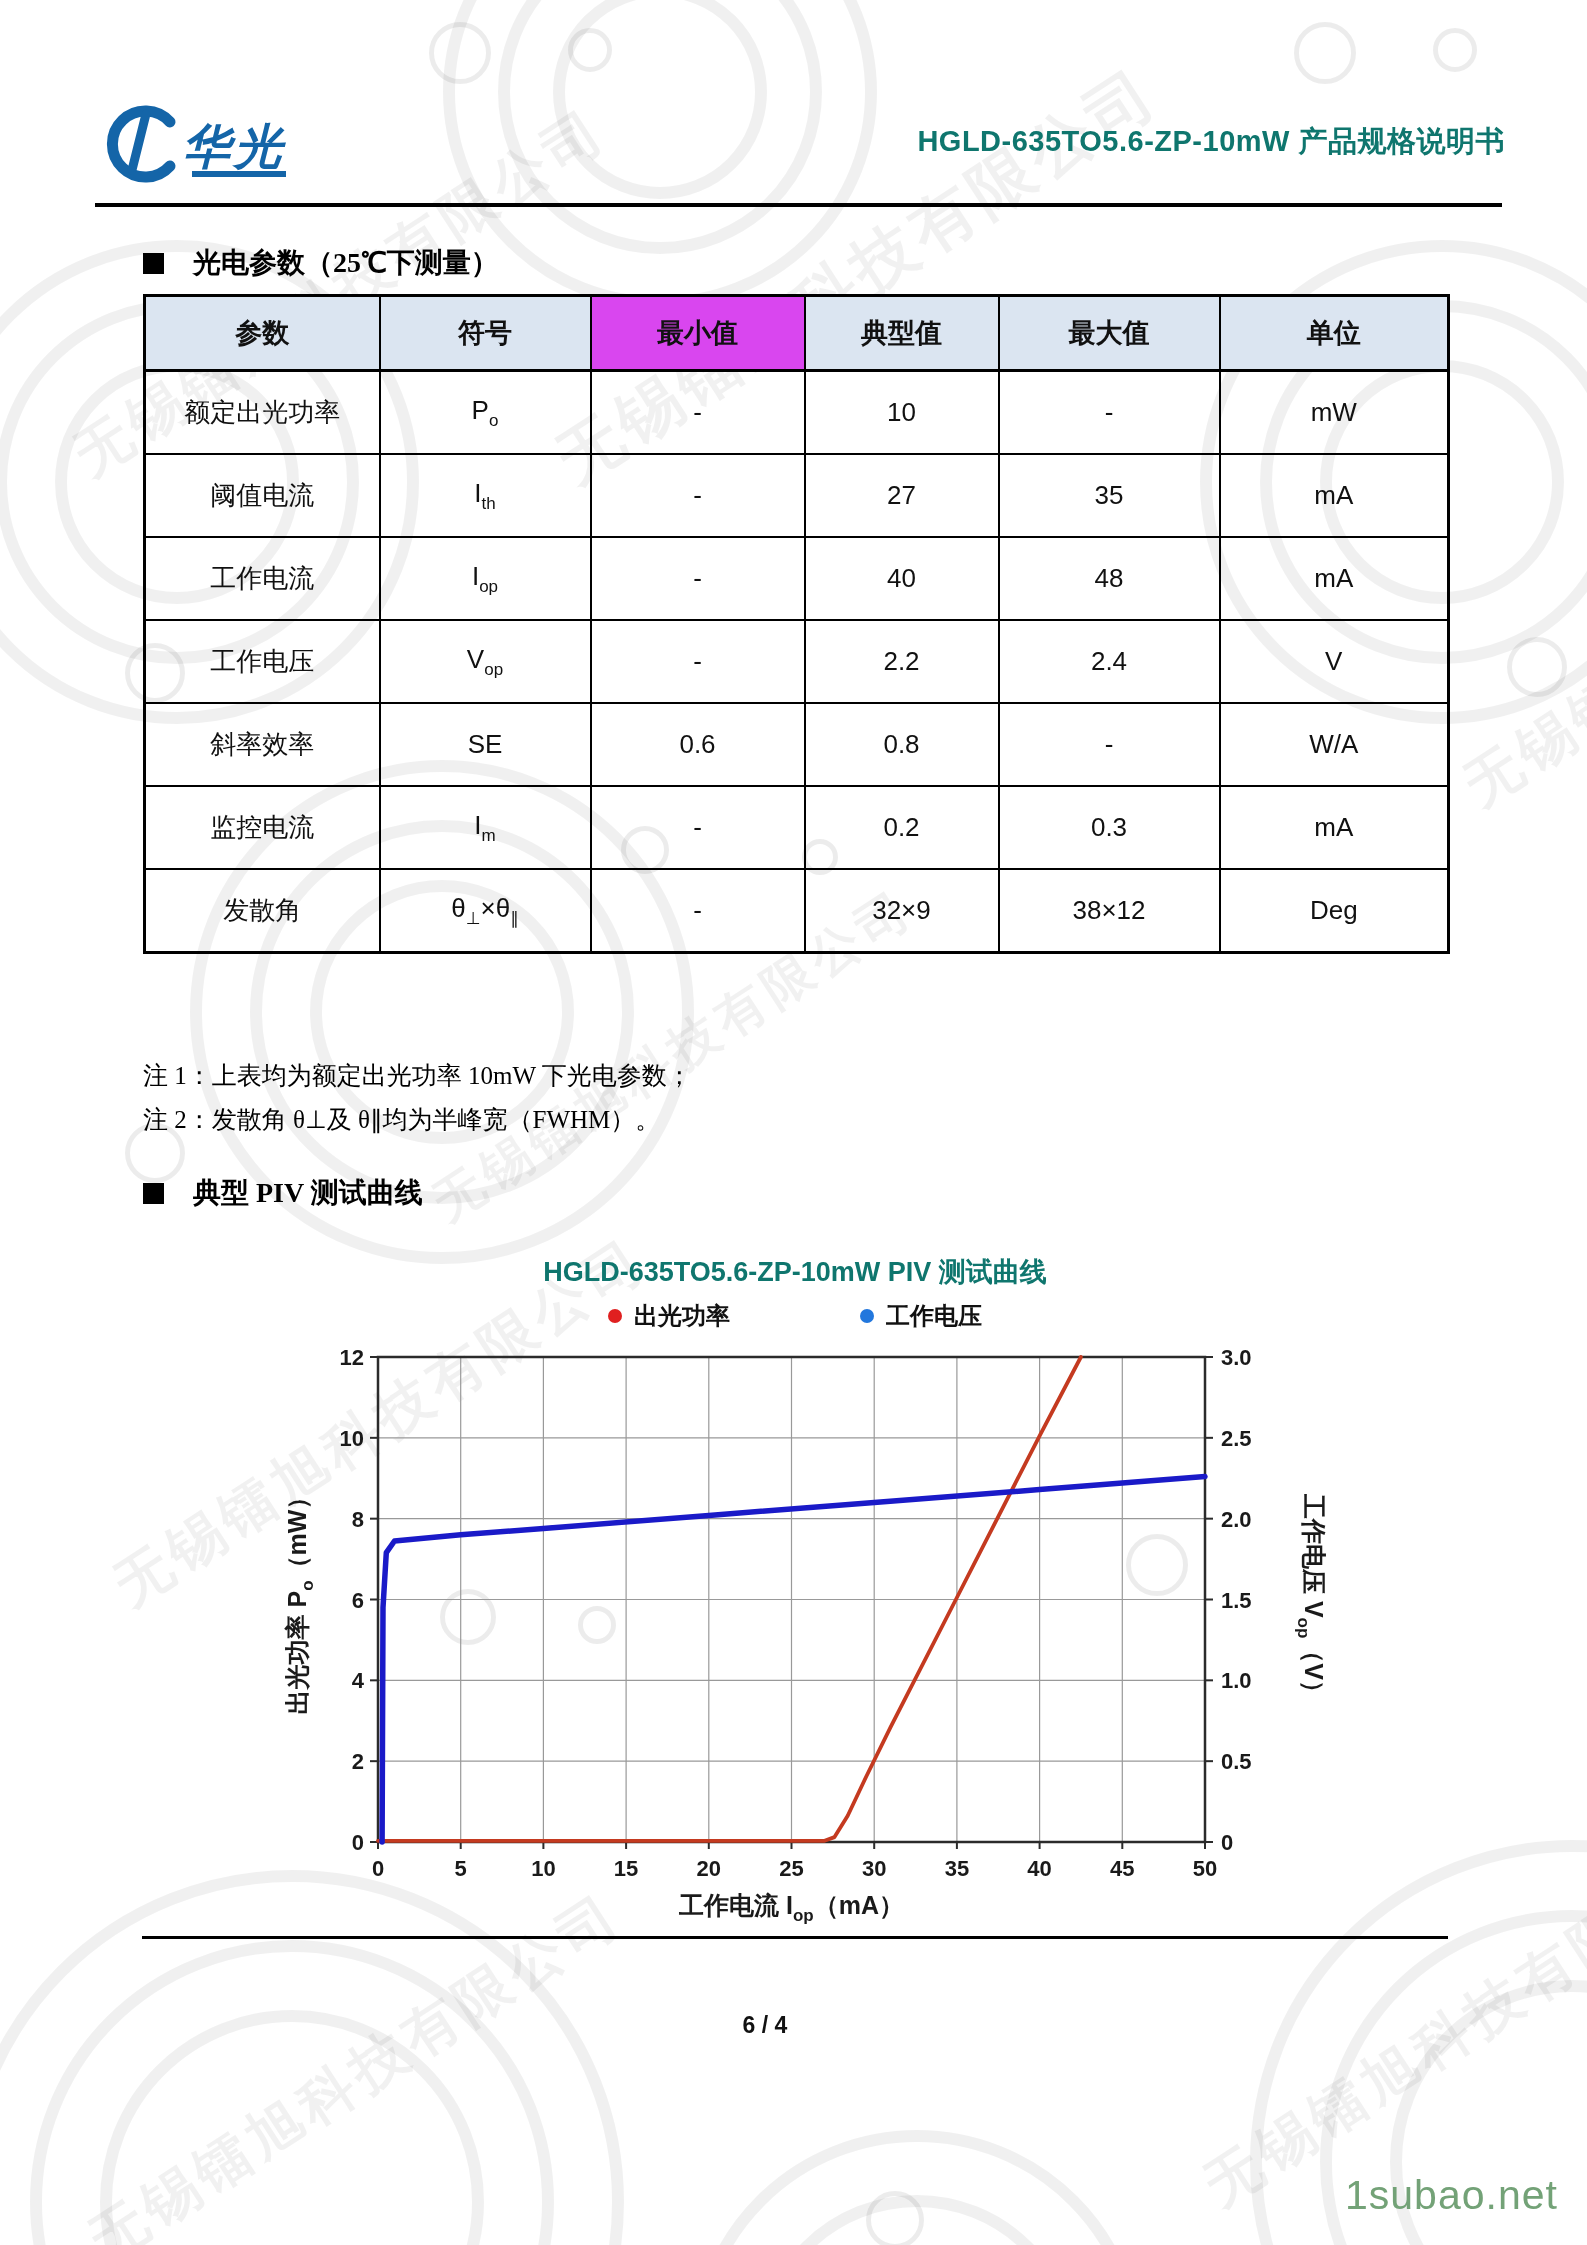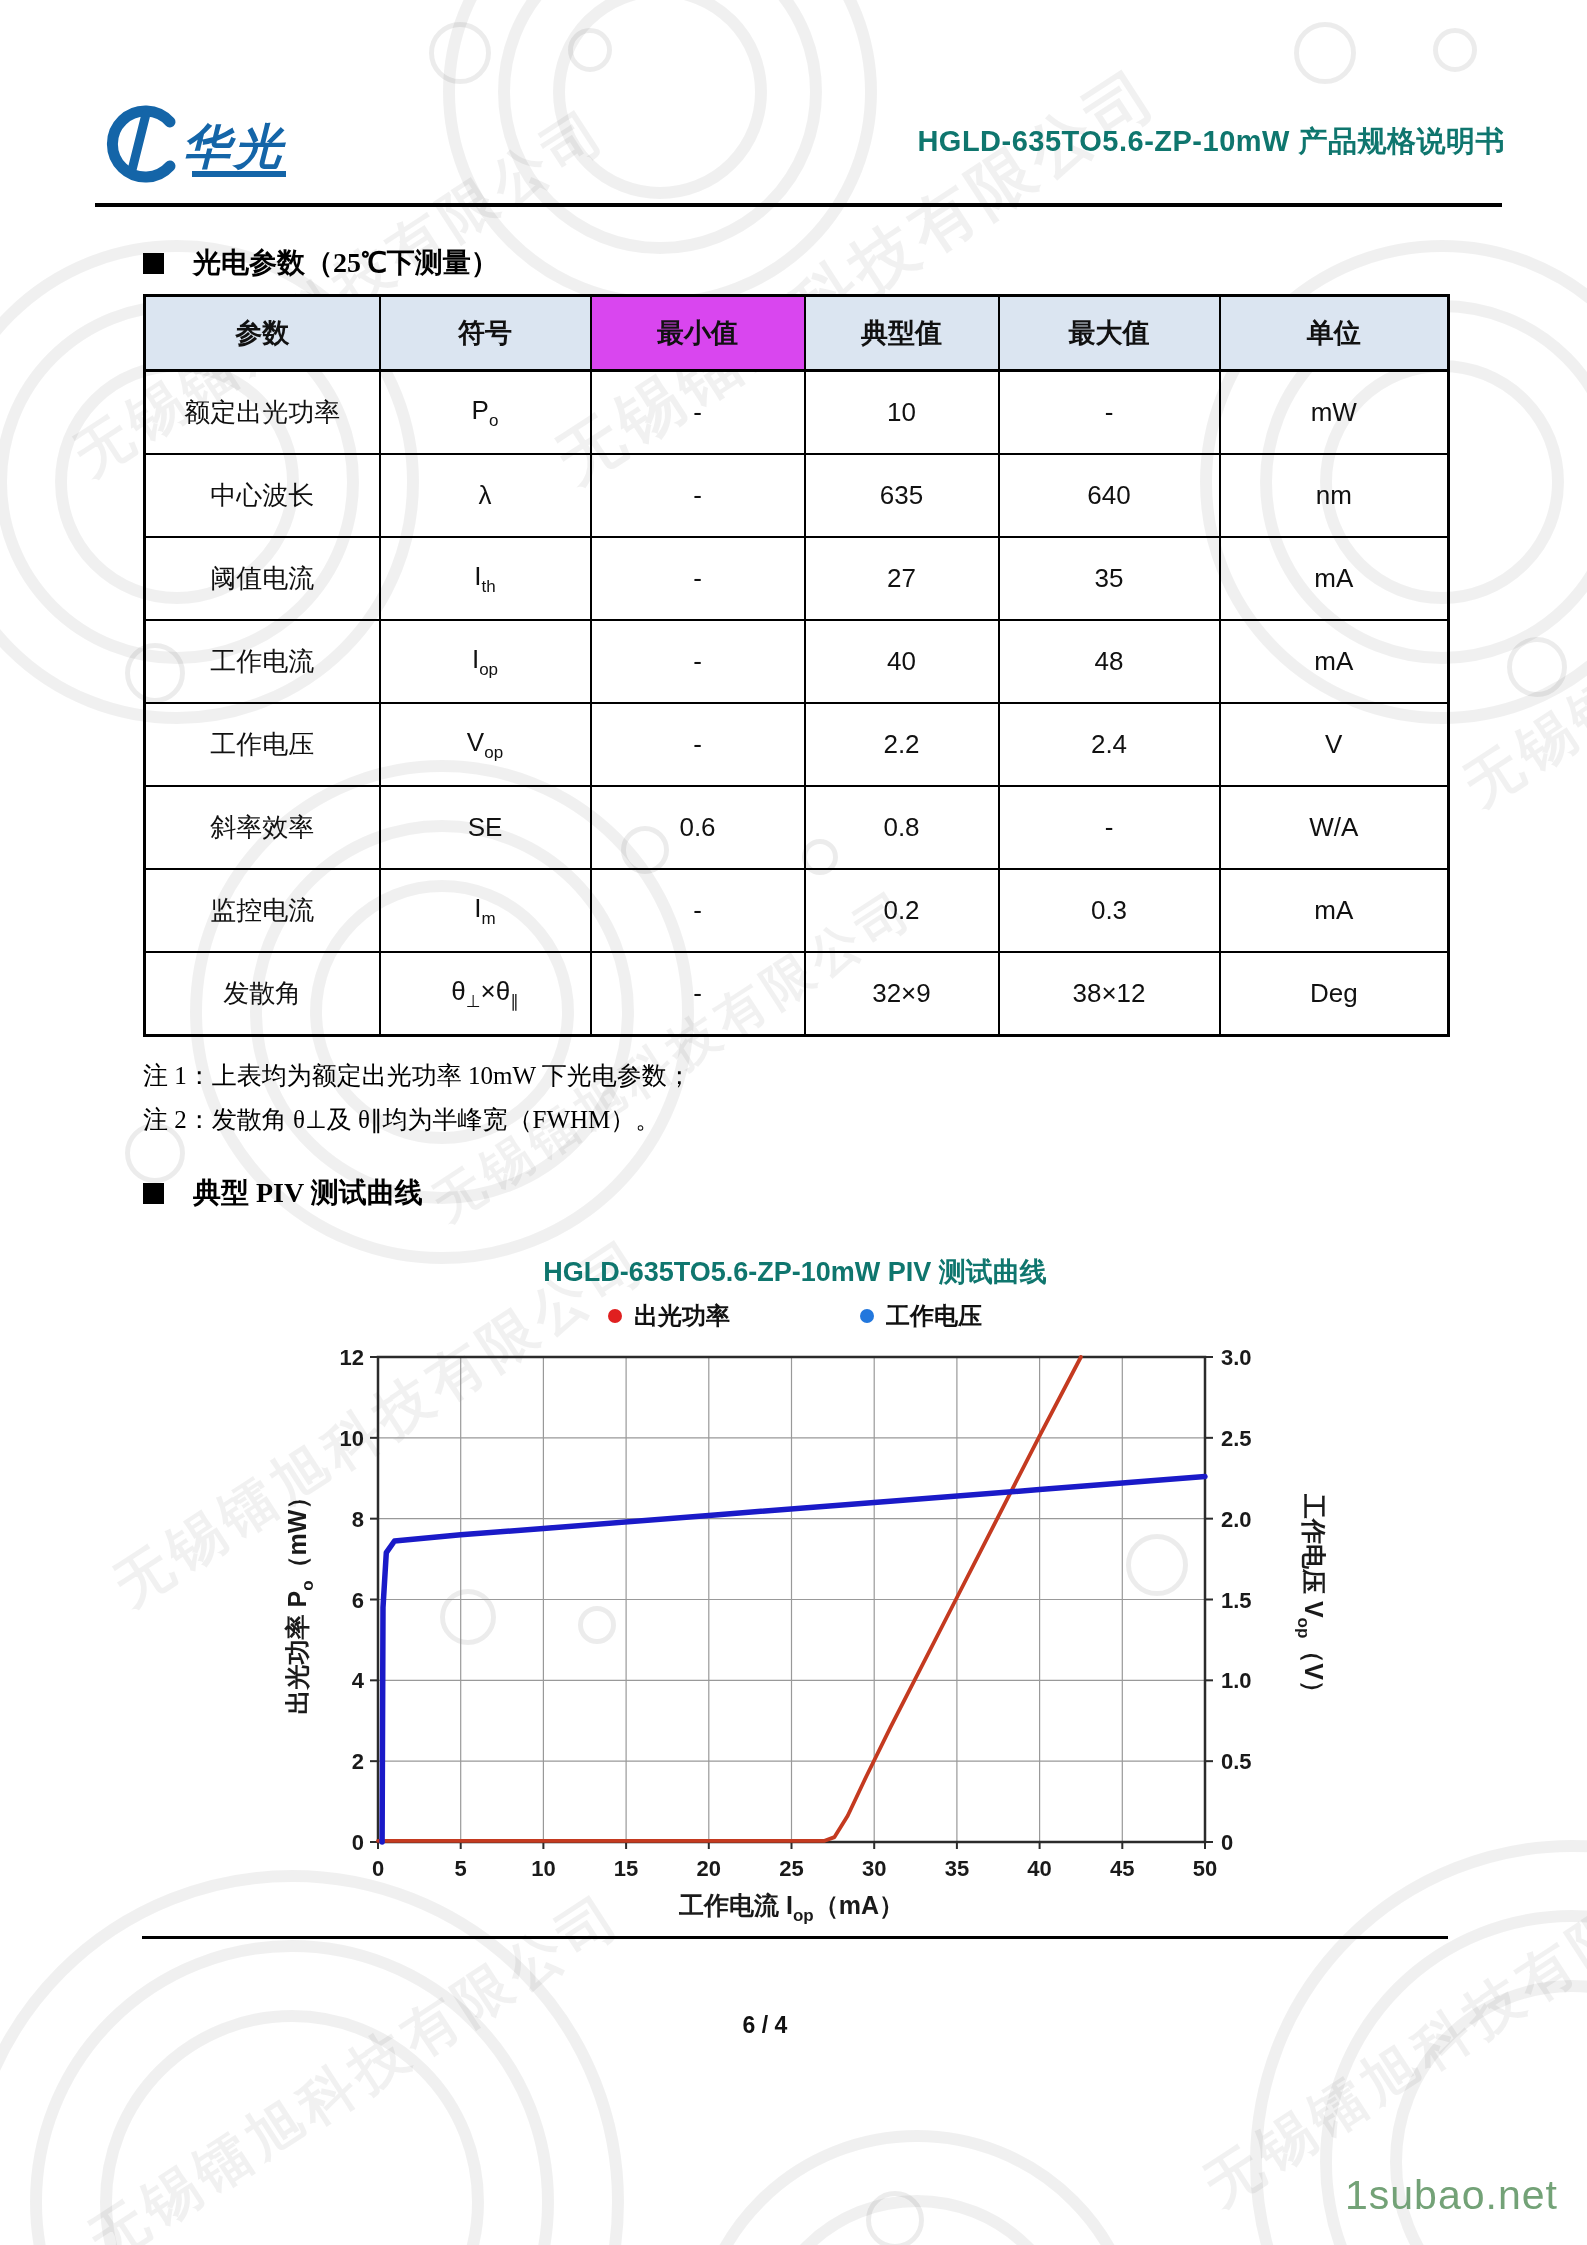--- a/index.html
+++ b/index.html
@@ -142,28 +142,20 @@
           </tr>
         </thead>
       <tbody id="ptable-body">
           <tr>
             <td>额定出光功率</td>
             <td><span>P</span><span class="sb">o</span></td>
             <td>-</td>
             <td>10</td>
             <td>-</td>
             <td>mW</td>
-          </tr>
-          <tr>
-            <td>中心波长</td>
-            <td><span>λ</span></td>
-            <td>-</td>
-            <td>635</td>
-            <td>640</td>
-            <td>nm</td>
           </tr>
           <tr>
             <td>阈值电流</td>
             <td><span>I</span><span class="sb">th</span></td>
             <td>-</td>
             <td>27</td>
             <td>35</td>
             <td>mA</td>
           </tr>
           <tr>

